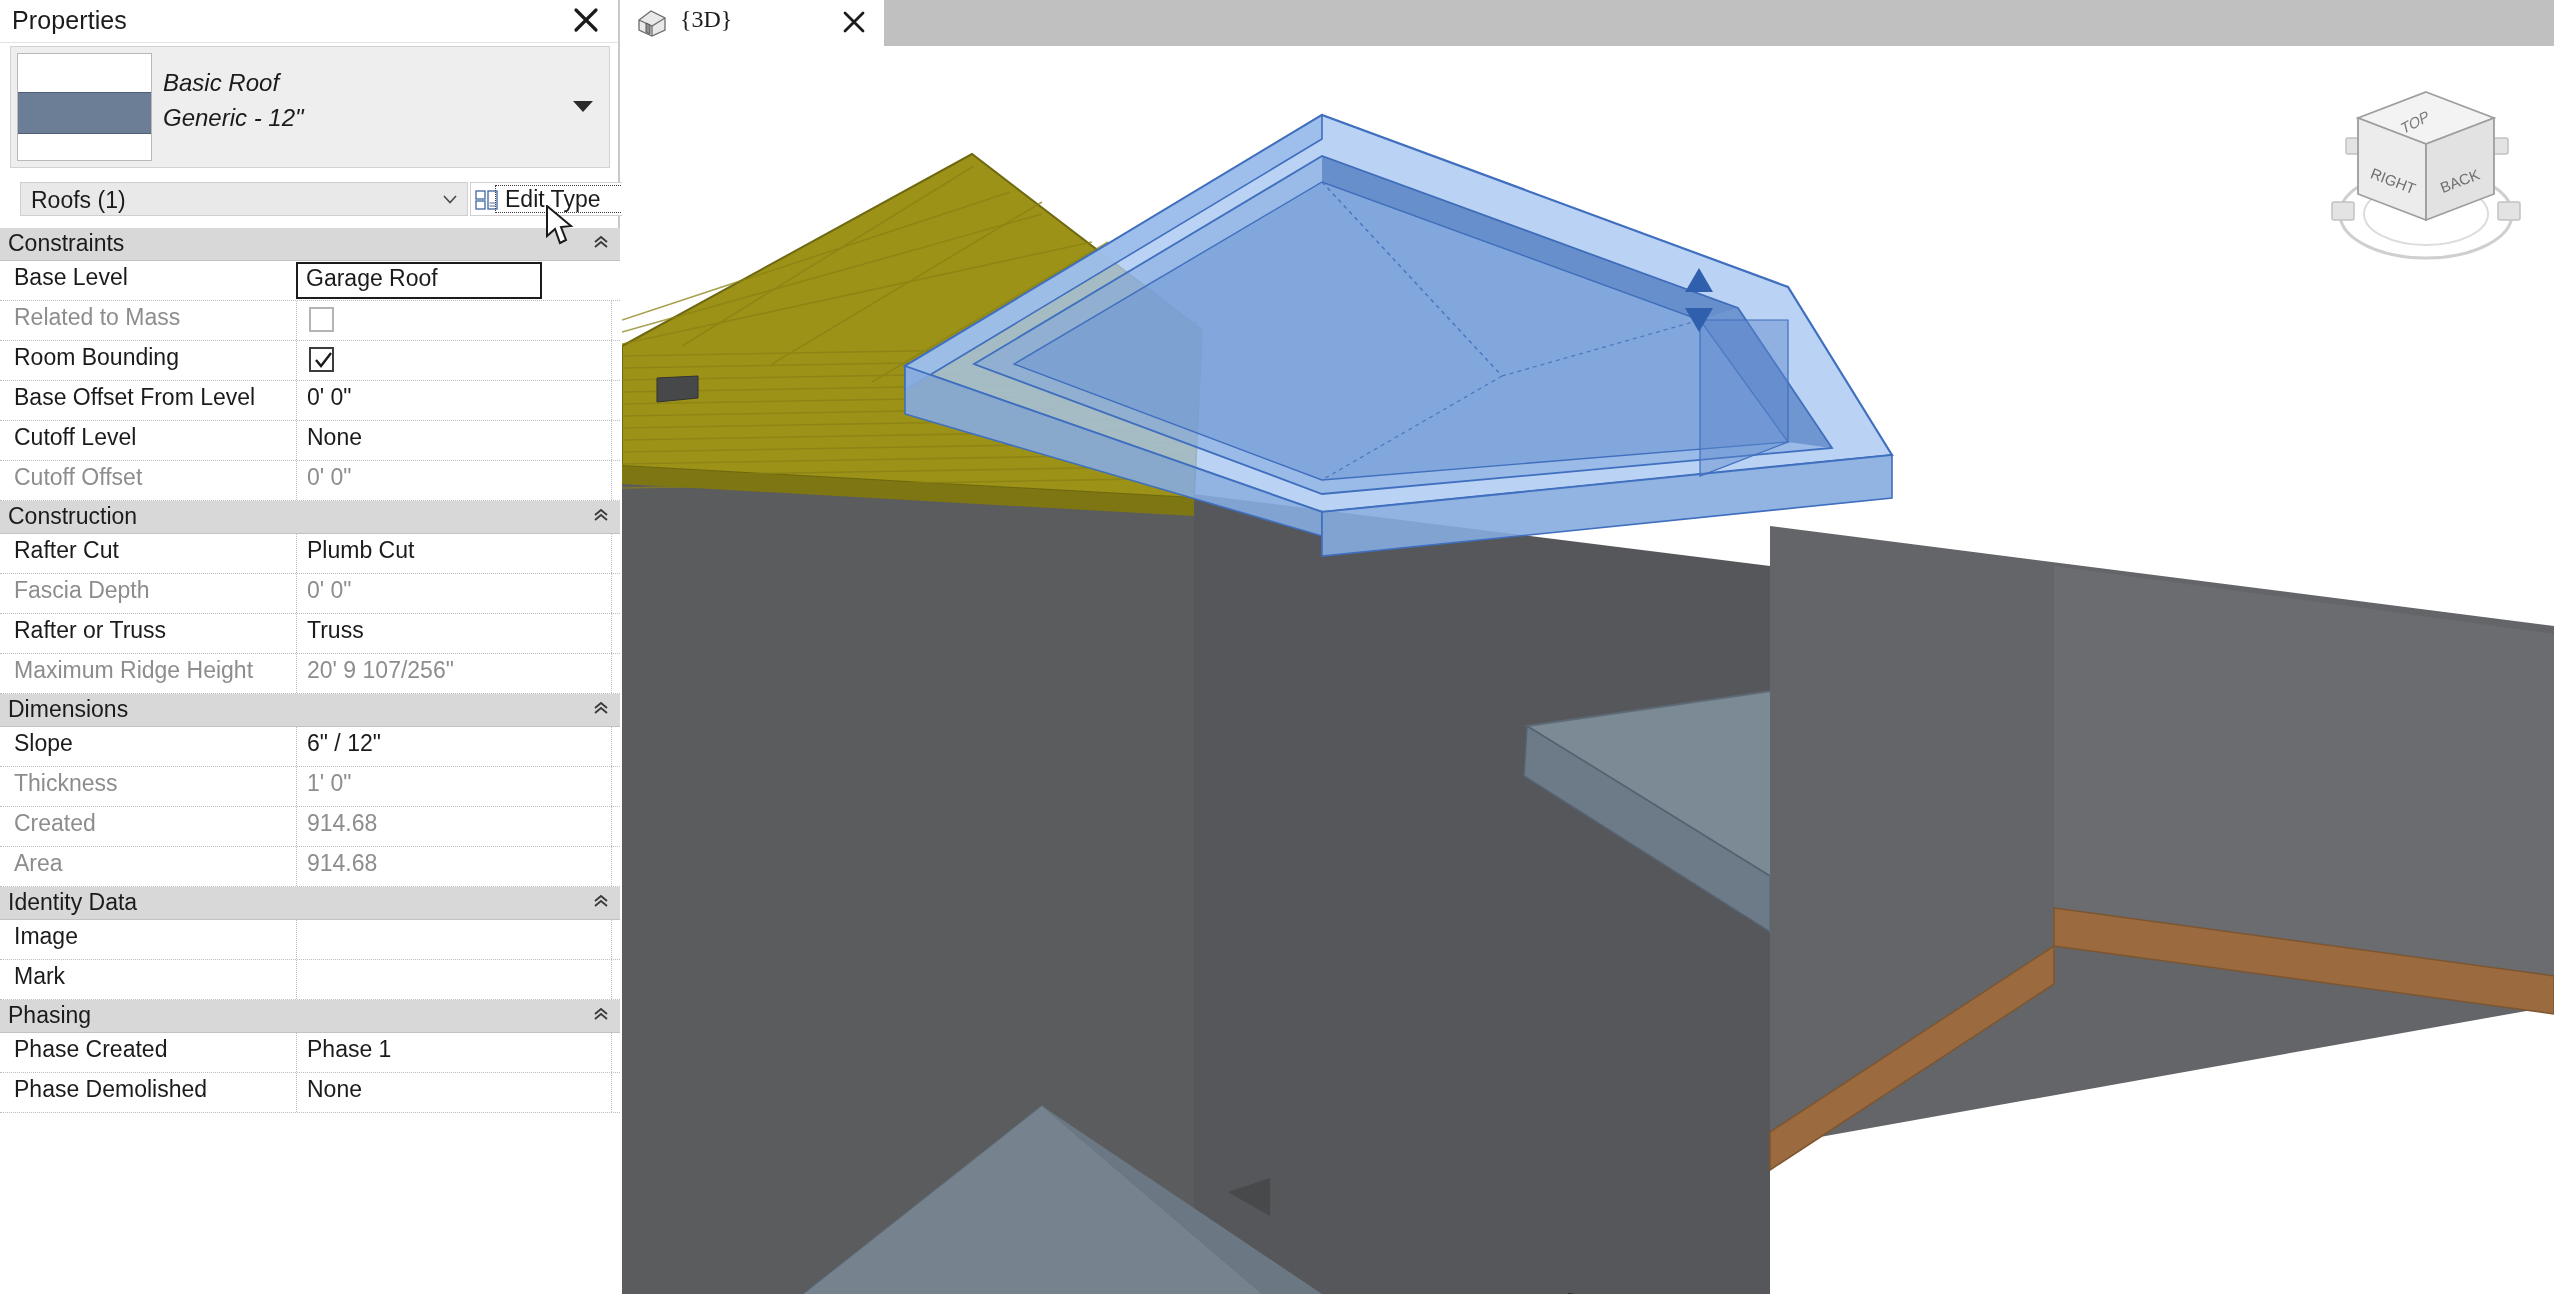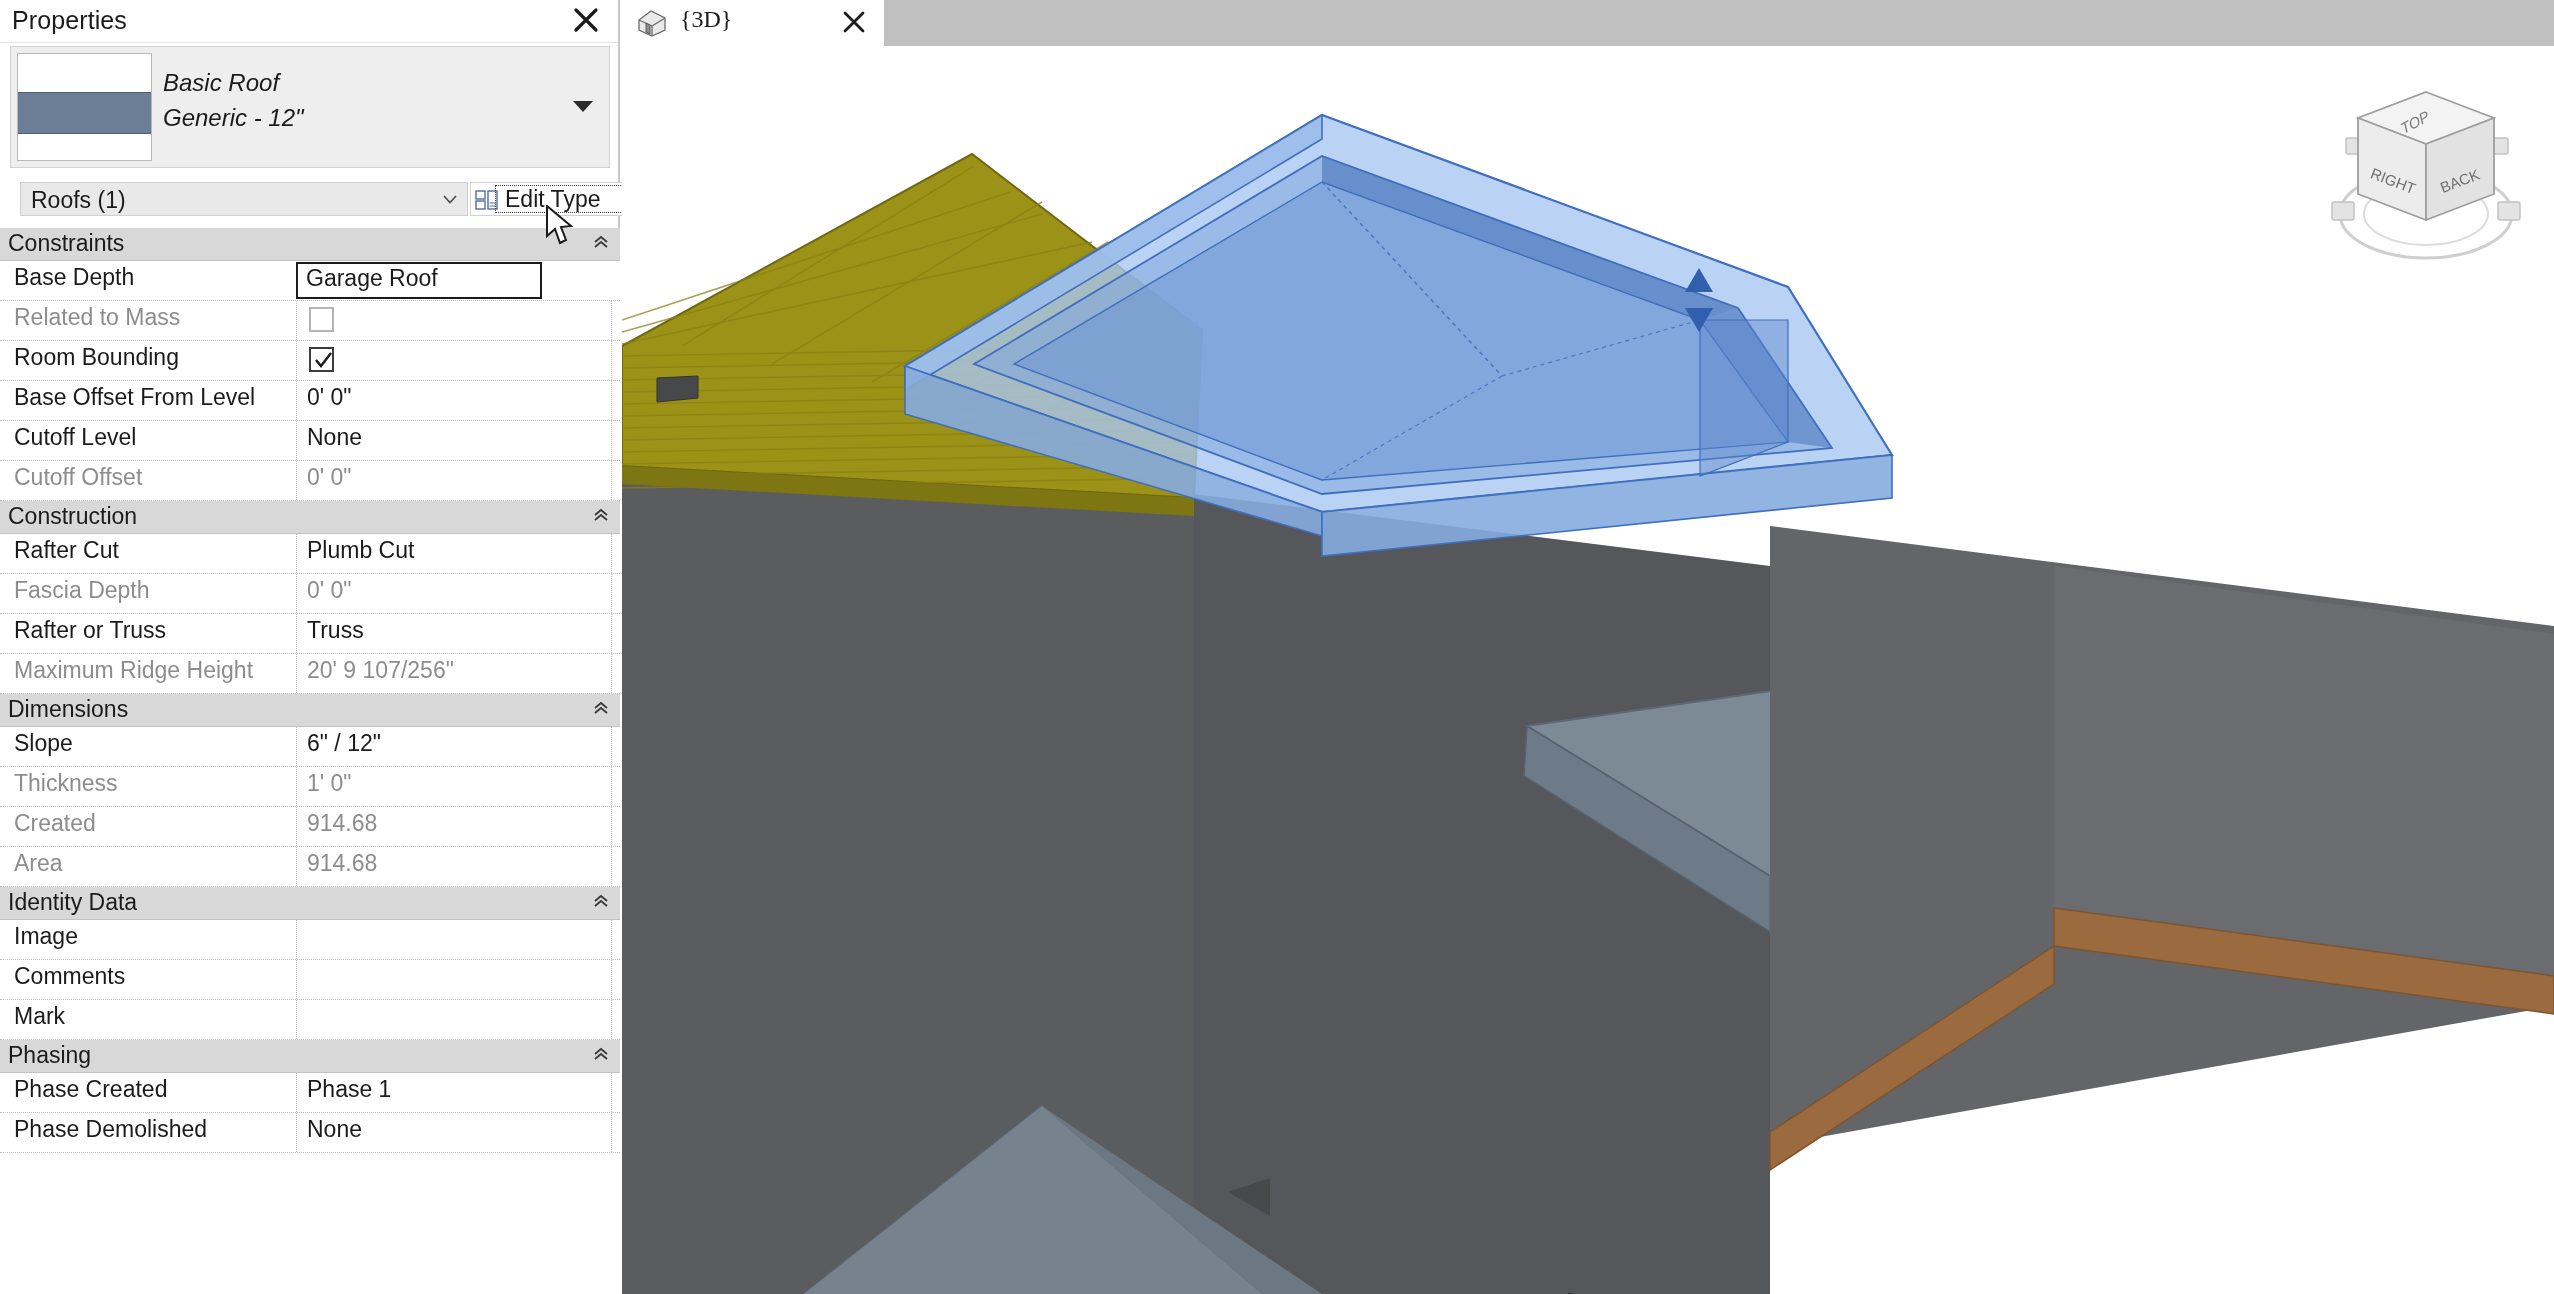--- a/index.html
+++ b/index.html
@@ -344,21 +344,21 @@
 
     <div id="props-grid">
         <div class="group-header">
           <div class="gh-label">Constraints</div>
           <svg class="gh-chevron" viewBox="0 0 18 18">
             <path d="M3 8 L9 3 L15 8" fill="none" stroke="#3a3a3a" stroke-width="1.8"></path>
             <path d="M3 13 L9 8 L15 13" fill="none" stroke="#3a3a3a" stroke-width="1.8"></path>
           </svg>
         </div>
         <div class="prop-row highlight">
-          <div class="prop-name">Base Depth</div>
+          <div class="prop-name">Base Level</div>
           <div class="prop-value-cell">
             <div class="prop-value">Garage Roof</div>
           </div>
         </div>
         <div class="prop-row readonly">
           <div class="prop-name">Related to Mass</div>
           <div class="prop-value-cell">
             <div class="checkbox disabled"></div>
           </div>
           <div class="right-stub"></div>
@@ -467,27 +467,20 @@
         </div>
         <div class="group-header">
           <div class="gh-label">Identity Data</div>
           <svg class="gh-chevron" viewBox="0 0 18 18">
             <path d="M3 8 L9 3 L15 8" fill="none" stroke="#3a3a3a" stroke-width="1.8"></path>
             <path d="M3 13 L9 8 L15 13" fill="none" stroke="#3a3a3a" stroke-width="1.8"></path>
           </svg>
         </div>
         <div class="prop-row">
           <div class="prop-name">Image</div>
-          <div class="prop-value-cell">
-            <div class="prop-value"></div>
-          </div>
-          <div class="right-stub"></div>
-        </div>
-        <div class="prop-row">
-          <div class="prop-name">Comments</div>
           <div class="prop-value-cell">
             <div class="prop-value"></div>
           </div>
           <div class="right-stub"></div>
         </div>
         <div class="prop-row">
           <div class="prop-name">Mark</div>
           <div class="prop-value-cell">
             <div class="prop-value"></div>
           </div>

